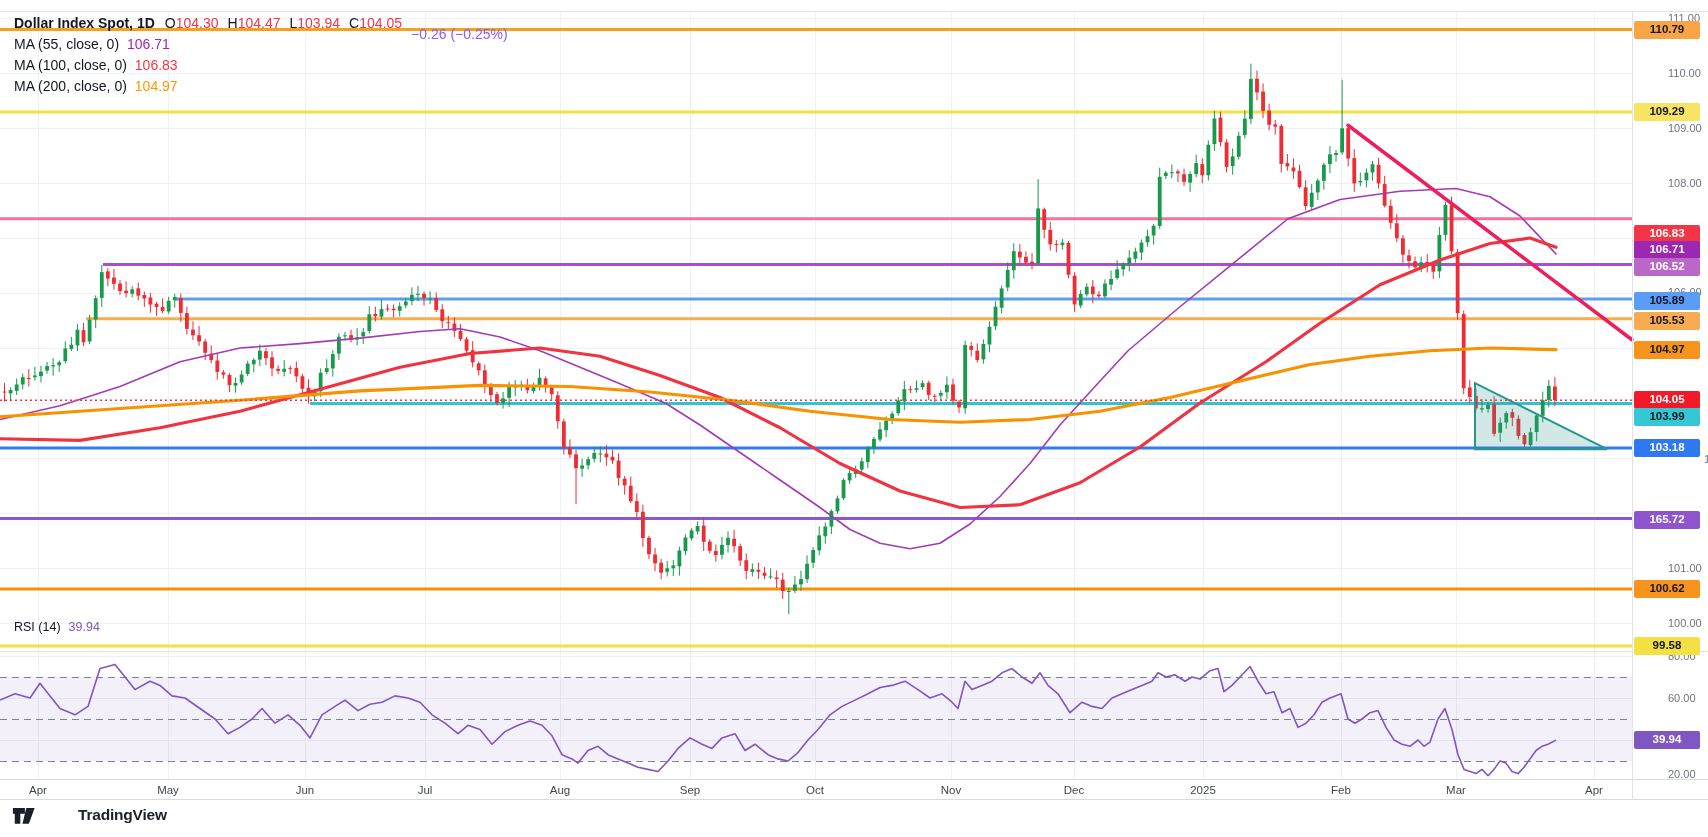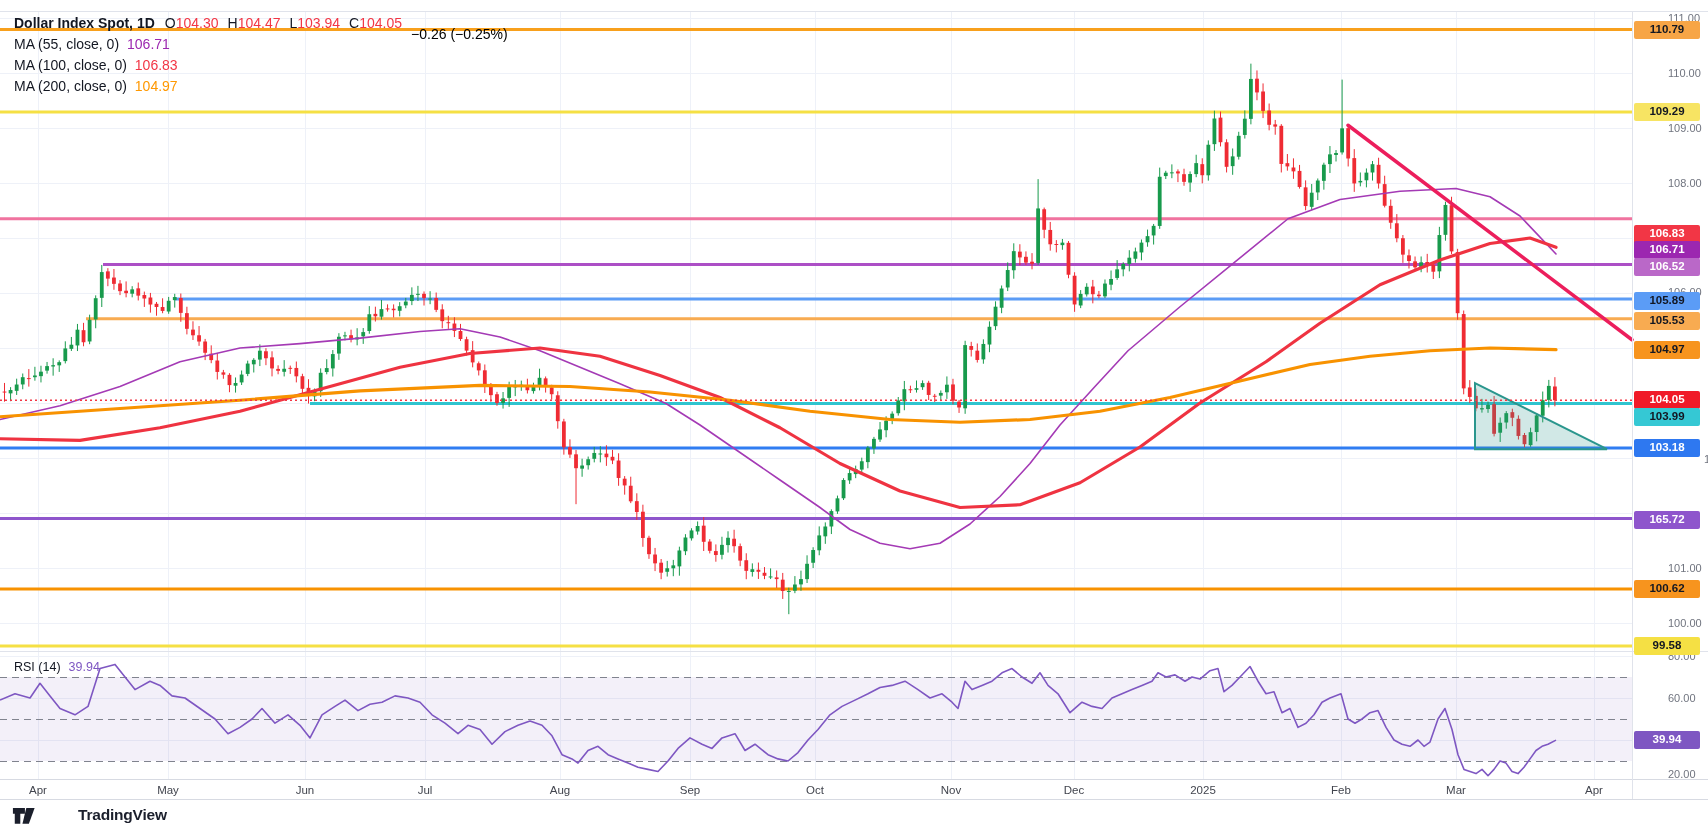--- a/index.html
+++ b/index.html
@@ -6,21 +6,21 @@
   #app{position:relative;width:1708px;height:837px;background:#fff;overflow:hidden;
        font-family:"Liberation Sans",sans-serif;}
   #chart-svg{position:absolute;left:0;top:0;}
   .legend{position:absolute;left:14px;top:12px;z-index:30;}
   .legend-row{display:flex;align-items:center;height:21px;font-size:14px;color:#131722;white-space:pre;}
   .legend-title{font-weight:600;margin-right:10px;}
   .ohlc-pair{margin-right:9px;}
   .ohlc-letter{color:#131722;}
   .ma-label{margin-right:8px;}
   .val{font-weight:500;}
-  .rsi-legend{position:absolute;left:14px;top:658px;z-index:30;display:flex;height:18px;
+  .rsi-legend{position:absolute;left:14px;top:618px;z-index:30;display:flex;height:18px;
               align-items:center;font-size:12.5px;color:#131722;}
   .tick{position:absolute;left:1668px;width:64px;font-size:11px;color:#70747f;
         transform:translateY(-50%);z-index:5;}
   .badge{position:absolute;left:1634px;width:66px;height:18px;line-height:17px;text-align:center;
          font-size:11.5px;font-weight:700;border-radius:2px;transform:translateY(-50%);z-index:20;}
   .month{position:absolute;top:780px;height:20px;line-height:20px;font-size:11.5px;color:#42454e;
          transform:translateX(-50%);z-index:5;}
   .logo{position:absolute;left:12px;top:806px;display:flex;align-items:flex-start;z-index:30;gap:36px;}
   .logo-mark{width:24px;height:19px;margin-right:6px;}
   .logo-text{font-size:15.5px;font-weight:700;color:#1b1f2c;letter-spacing:-0.2px;}
@@ -609,21 +609,21 @@
       </g>
     </svg>
 
   <div class="legend">
     <div class="legend-row">
       <span class="legend-title">Dollar Index Spot, 1D</span>
       <span class="ohlc-pair"><span class="ohlc-letter">O</span><span class="val ohlc-val" style="color: rgb(242, 54, 69);">104.30</span></span>
       <span class="ohlc-pair"><span class="ohlc-letter">H</span><span class="val ohlc-val" style="color: rgb(242, 54, 69);">104.47</span></span>
       <span class="ohlc-pair"><span class="ohlc-letter">L</span><span class="val ohlc-val" style="color: rgb(242, 54, 69);">103.94</span></span>
       <span class="ohlc-pair"><span class="ohlc-letter">C</span><span class="val ohlc-val" style="color: rgb(242, 54, 69);">104.05</span></span>
-      <span class="val ohlc-val" style="color: #000000; margin-top: 23px;">−0.26 (−0.25%)</span>
+      <span class="val ohlc-val" style="color: #8b5cf6; margin-top: 23px;">−0.26 (−0.25%)</span>
     </div>
     <div class="legend-row">
       <span class="ma-label">MA (55, close, 0)</span>
       <span class="val" id="ma55-val" style="color: rgb(156, 39, 176);">106.71</span>
     </div>
     <div class="legend-row">
       <span class="ma-label">MA (100, close, 0)</span>
       <span class="val" id="ma100-val" style="color: rgb(242, 54, 69);">106.83</span>
     </div>
     <div class="legend-row">

